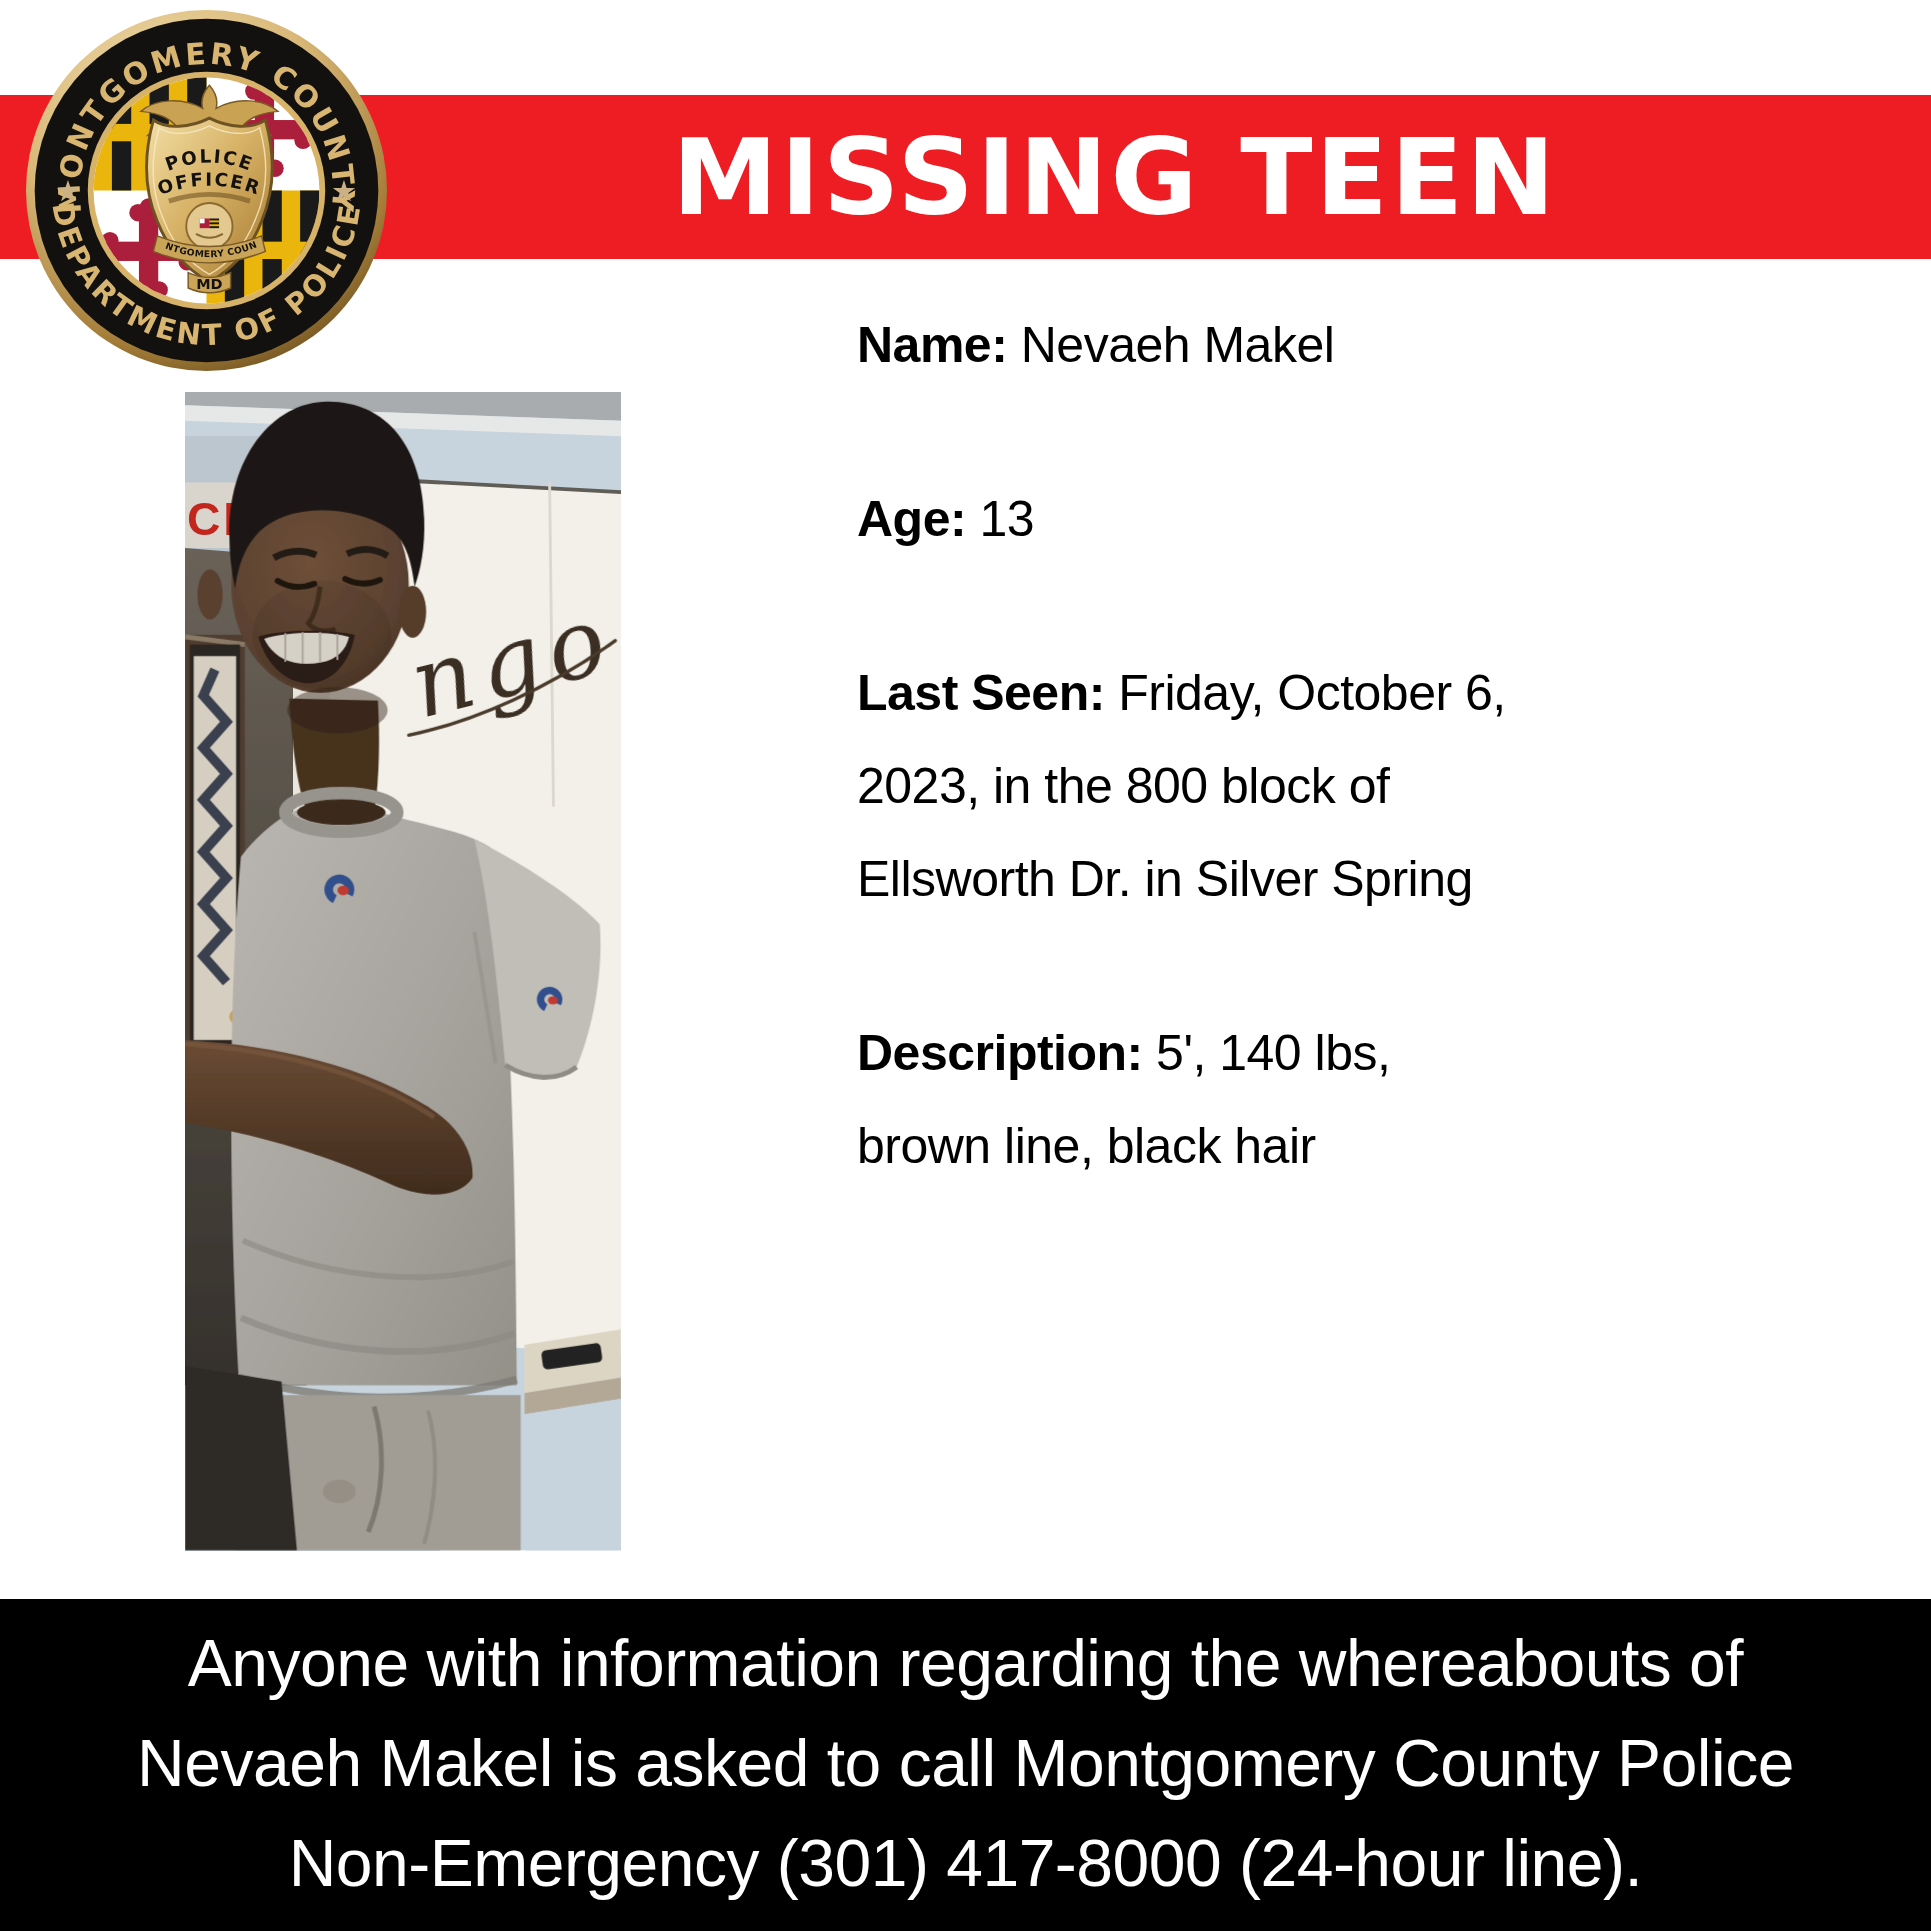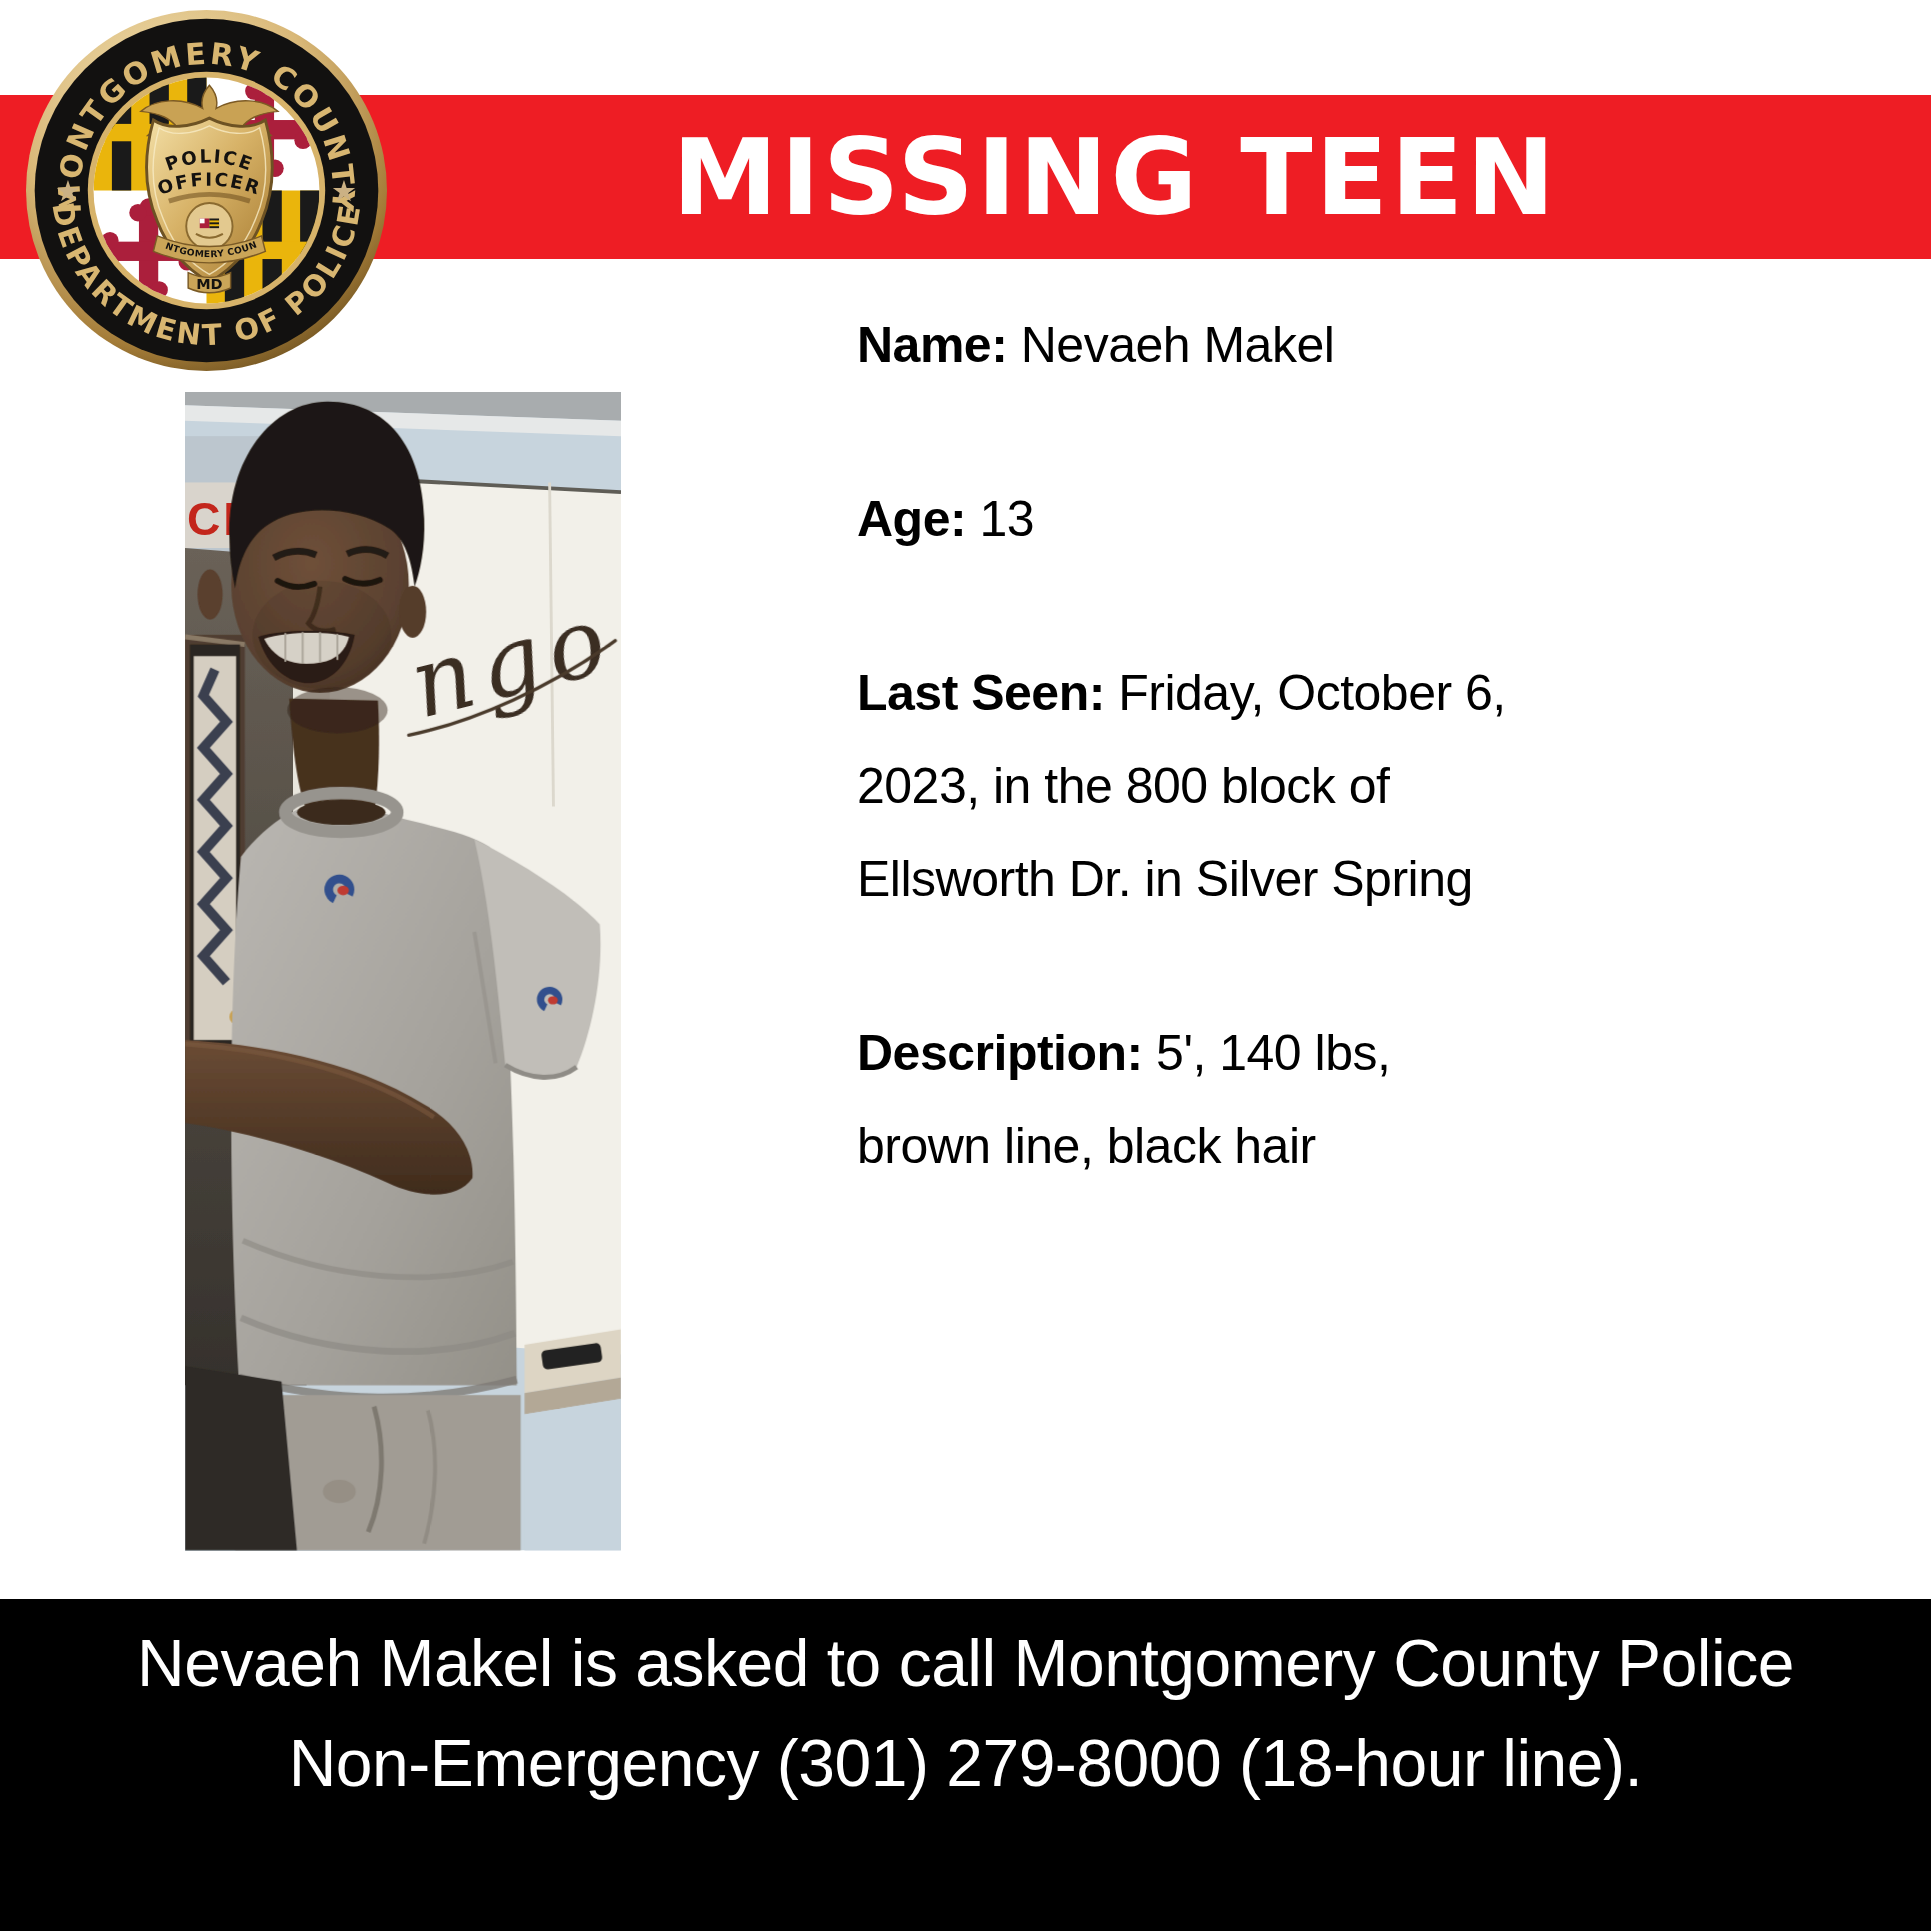--- a/index.html
+++ b/index.html
@@ -313,18 +313,19 @@
       <p>2023, in the 800 block of</p>
       <p>Ellsworth Dr. in Silver Spring</p>
     </div>
     <div class="para">
       <p><span class="lbl">Description:</span><span> 5', 140 lbs,</span></p>
       <p>brown line, black hair</p>
     </div>
   </div>
 
   <div class="footer">
+    <p>Anyone with information regarding the whereabouts of</p>
     <p>Nevaeh Makel is asked to call Montgomery County Police</p>
-    <p>Non-Emergency (301) 279-8000 (18-hour line).</p>
+    <p>Non-Emergency (301) 417-8000 (24-hour line).</p>
   </div>
 
 </div>
 
 
 </body></html>

